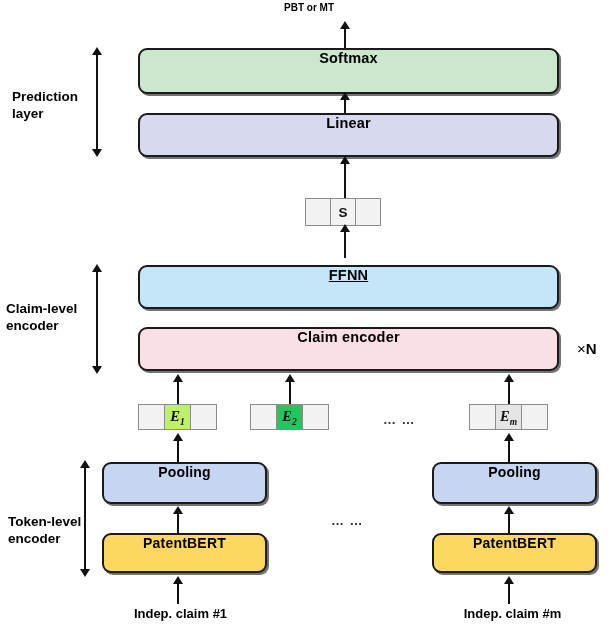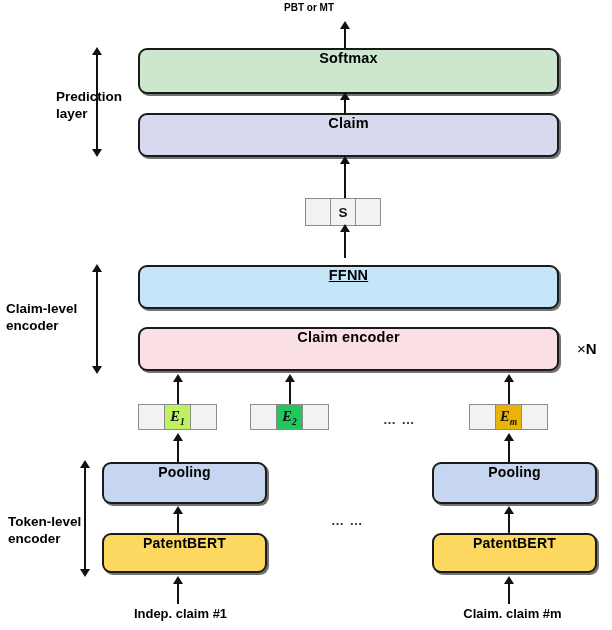--- a/index.html
+++ b/index.html
@@ -146,37 +146,37 @@
 </head>
 <body>
 
 <div id="diagram">
 
   <div class="toplabel" style="left:249px; top:2px; width:120px;">PBT or MT</div>
 
   <div class="vline" style="left:344px; top:26px; height:22px;"></div>
   <div class="arrowhead" style="left:340px; top:21px;"></div>
 
-  <div class="label" style="left:12px; top:88px; width:96px;margin-left:44px;">Prediction
+  <div class="label" style="left:12px; top:88px; width:96px;">Prediction
 layer</div>
 
   <div class="range" style="left:96px; top:54px; height:96px;">
     <span class="up"></span>
     <span class="down"></span>
   </div>
 
   <div class="mbox" id="box-softmax" style="left: 138px; top: 48px; width: 421px; height: 46px; background-color: rgb(204, 231, 205);">
     <span>Softmax</span>
   </div>
 
   <div class="vline" style="left:344px; top:96px; height:18px;"></div>
   <div class="arrowhead" style="left:340px; top:92px;"></div>
 
   <div class="mbox" id="box-linear" style="left: 138px; top: 113px; width: 421px; height: 44px; background-color: rgb(215, 218, 238);">
-    <span>Claim</span>
+    <span>Linear</span>
   </div>
 
   <div class="vline" style="left:344px; top:160px; height:40px;"></div>
   <div class="arrowhead" style="left:340px; top:156px;"></div>
 
   <div class="tokenstrip" style="left:305px; top:198px;">
     <div class="cell" style="width: 26px; height: 28px; background-color: rgb(242, 242, 242); border-color: rgb(140, 140, 140);"></div>
     <div class="cell" style="width: 26px; height: 28px; background-color: rgb(242, 242, 242); border-color: rgb(140, 140, 140);">
       <span class="slab">S</span>
     </div>
@@ -228,21 +228,21 @@
     <div class="cell" style="width: 27px; height: 26px; background-color: #22c55e; border-color: rgb(140, 140, 140);">
       <span class="emb"><i>E</i><sub>2</sub></span>
     </div>
     <div class="cell" style="width: 27px; height: 26px; background-color: rgb(242, 242, 242); border-color: rgb(140, 140, 140);"></div>
   </div>
 
   <div class="ellipsis" style="left:383px; top:412px;">… …</div>
 
   <div class="tokenstrip" style="left:469px; top:404px;">
     <div class="cell" style="width: 27px; height: 26px; background-color: rgb(242, 242, 242); border-color: rgb(140, 140, 140);"></div>
-    <div class="cell" style="width: 27px; height: 26px; background-color: #eab308; border-color: rgb(140, 140, 140);">
+    <div class="cell" style="width: 27px; height: 26px; background-color: #e5e5e5; border-color: rgb(140, 140, 140);">
       <span class="emb"><i>E</i><sub>m</sub></span>
     </div>
     <div class="cell" style="width: 27px; height: 26px; background-color: rgb(242, 242, 242); border-color: rgb(140, 140, 140);"></div>
   </div>
 
   <div class="vline" style="left:177px; top:440px; height:22px;"></div>
   <div class="arrowhead" style="left:173px; top:433px;"></div>
 
   <div class="vline" style="left:508px; top:440px; height:22px;"></div>
   <div class="arrowhead" style="left:504px; top:433px;"></div>
@@ -280,15 +280,15 @@
   <div class="vline" style="left:508px; top:512px; height:22px;"></div>
   <div class="arrowhead" style="left:504px; top:506px;"></div>
 
   <div class="mbox small" id="box-patentbert-m" style="left: 432px; top: 533px; width: 165px; height: 40px; background-color: rgb(252, 216, 97);">
     <span>PatentBERT</span>
   </div>
 
   <div class="vline" style="left:508px; top:582px; height:22px;"></div>
   <div class="arrowhead" style="left:504px; top:576px;"></div>
 
-  <div class="bottomlabel" style="left:440px; top:606px; width:145px;">Claim. claim #m</div>
+  <div class="bottomlabel" style="left:440px; top:606px; width:145px;">Indep. claim #m</div>
 
 </div>
 
 </body></html>

